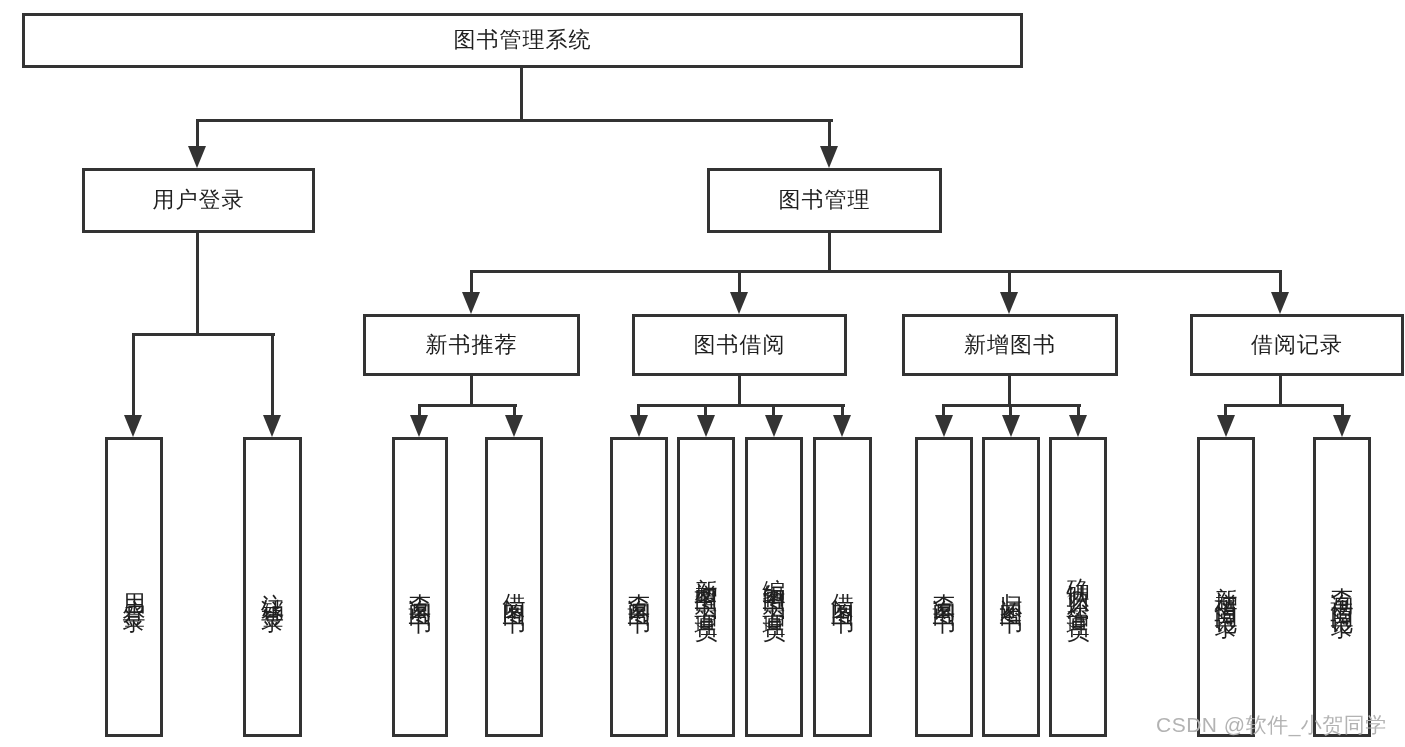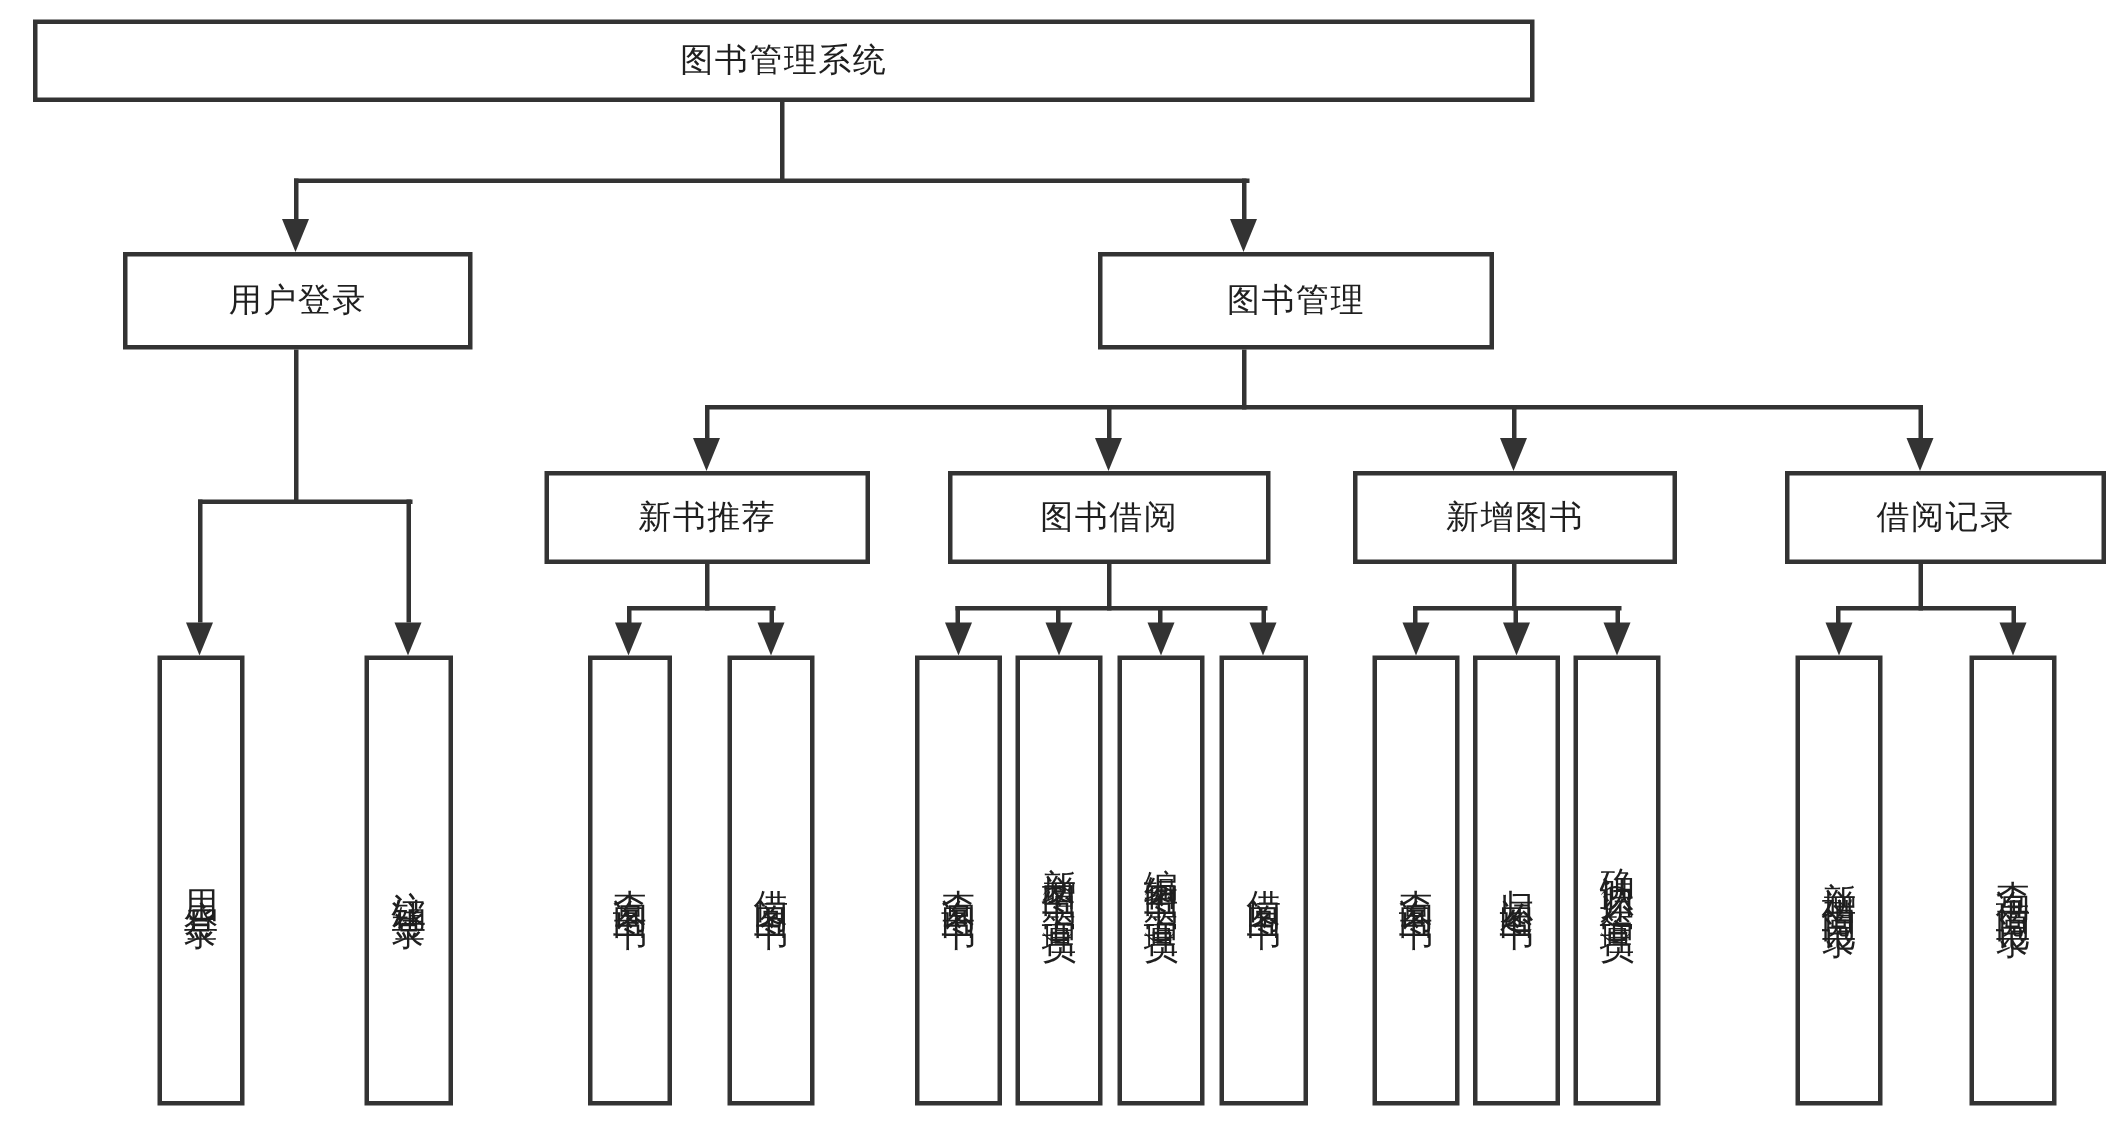--- a/index.html
+++ b/index.html
@@ -63,21 +63,21 @@
   }
 </style>
 </head>
 <body>
 
 <div id="canvas">
 
   <div class="box h" style="left:22px;top:13px;width:1001px;height:55px">图书管理系统</div>
 
   <div class="box h" style="left:82px;top:168px;width:233px;height:65px">用户登录</div>
-  <div class="box h" style="left:732px;top:168px;width:264px;height:65px">图书管理</div>
+  <div class="box h" style="left:707px;top:168px;width:235px;height:65px">图书管理</div>
 
   <div class="box h" style="left:632px;top:314px;width:215px;height:62px">图书借阅</div>
   <div class="box h" style="left:363px;top:314px;width:217px;height:62px">新书推荐</div>
   <div class="box h" style="left:902px;top:314px;width:216px;height:62px">新增图书</div>
   <div class="box h" style="left:1190px;top:314px;width:214px;height:62px">借阅记录</div>
 
   <div class="box v" style="left:105px;top:437px;width:58px;height:300px">用户登录</div>
   <div class="box v" style="left:243px;top:437px;width:59px;height:300px">注销登录</div>
 
   <div class="box v" style="left:392px;top:437px;width:56px;height:300px">查询图书</div>
@@ -147,14 +147,15 @@
   <div class="arr" style="left:1002px;top:415px"></div>
   <div class="arr" style="left:1069px;top:415px"></div>
 
   <div class="l" style="left:1279px;top:376px;width:3px;height:31px"></div>
   <div class="l" style="left:1224px;top:404px;width:120px;height:3px"></div>
   <div class="l" style="left:1224px;top:404px;width:3px;height:13px"></div>
   <div class="l" style="left:1341px;top:404px;width:3px;height:13px"></div>
   <div class="arr" style="left:1217px;top:415px"></div>
   <div class="arr" style="left:1333px;top:415px"></div>
 
+  <div class="watermark">CSDN @软件_小贺同学</div>
 
 </div>
 
 </body></html>

